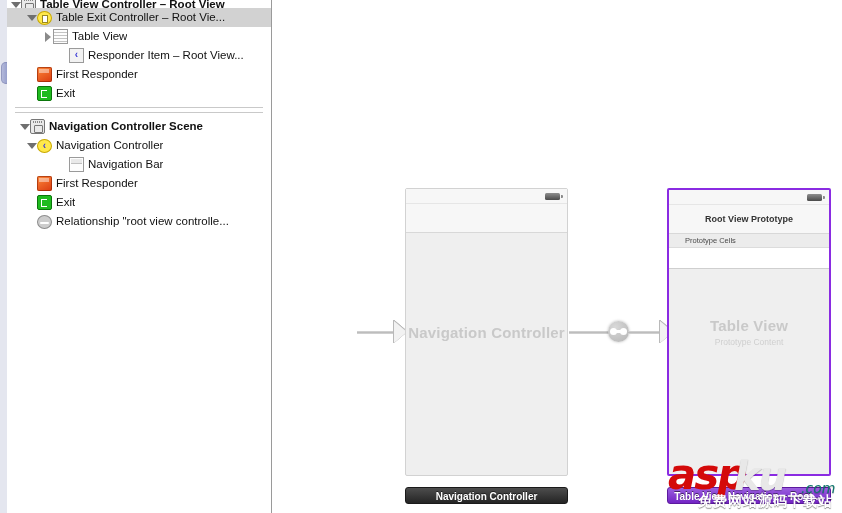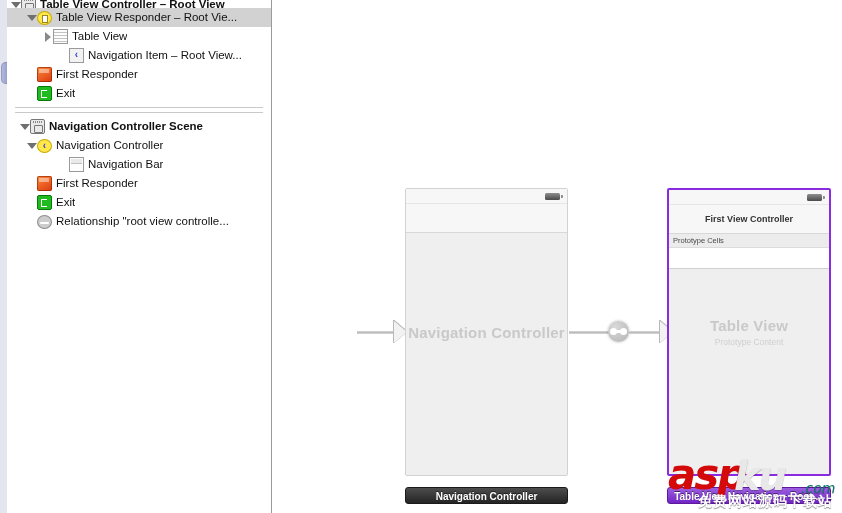--- a/index.html
+++ b/index.html
@@ -251,21 +251,21 @@
   }
 
   
   .proto-header {
     position: absolute; left: 0; right: 0; top: 44px; height: 14px;
     background: #ececec;
     border-bottom: 1px solid #dcdcdc;
     box-sizing: border-box;
     font-size: 7.5px;
     color: #4a4a4a;
-    padding-left: 4px;
+    padding-left: 16px;
     line-height: 14px;
   }
   .proto-cell {
     position: absolute; left: 0; right: 0; top: 58px; height: 21px;
     background: #ffffff;
     border-bottom: 1px solid #cfcfcf;
     box-sizing: border-box;
   }
 
   
@@ -393,31 +393,31 @@
   <div id="outline">
     <div id="outline-rows">
         <div class="row bold clipped-top" style="padding-left: 3px;">
           <span class="twisty down"></span>
           <span class="ico ico-scene"></span>
           <span class="lbl">Table View Controller – Root View</span>
         </div>
         <div class="row selected" style="padding-left: 19px;">
           <span class="twisty down"></span>
           <span class="ico ico-vc"></span>
-          <span class="lbl">Table View Responder – Root Vie...</span>
+          <span class="lbl">Table Exit Controller – Root Vie...</span>
         </div>
         <div class="row" style="padding-left: 35px;">
           <span class="twisty right"></span>
           <span class="ico ico-tableview"></span>
           <span class="lbl">Table View</span>
         </div>
         <div class="row" style="padding-left: 51px;">
           <span class="twisty "></span>
           <span class="ico ico-navitem">‹</span>
-          <span class="lbl">Navigation Item – Root View...</span>
+          <span class="lbl">Responder Item – Root View...</span>
         </div>
         <div class="row" style="padding-left: 19px;">
           <span class="twisty "></span>
           <span class="ico ico-firstresp"></span>
           <span class="lbl">First Responder</span>
         </div>
         <div class="row" style="padding-left: 19px;">
           <span class="twisty "></span>
           <span class="ico ico-exit"></span>
           <span class="lbl">Exit</span>
@@ -481,21 +481,21 @@
       <span class="dot-r"></span>
     </div>
     <div class="seg-line" style="left:349px; top:331px; width:34px;"></div>
     <div class="arrow-head" style="left:381px; top:321px;"></div>
 
     <div class="scene">
       <div class="device selected-outline" style="left:388px; top:188px; width:164px; height:288px;">
         <div class="statusbar">
           <div class="battery"></div>
         </div>
-        <div class="navbar">First View Controller</div>
+        <div class="navbar">Root View Prototype</div>
         <div class="proto-header">Prototype Cells</div>
         <div class="proto-cell"></div>
         <div class="vc-center">
           <div>Table View</div>
           <div class="sub">Prototype Content</div>
         </div>
       </div>
       <div class="plaque sel" style="left:388px; top:487px; width:164px;">Table View Navigation – Root ...</div>
     </div>
 

